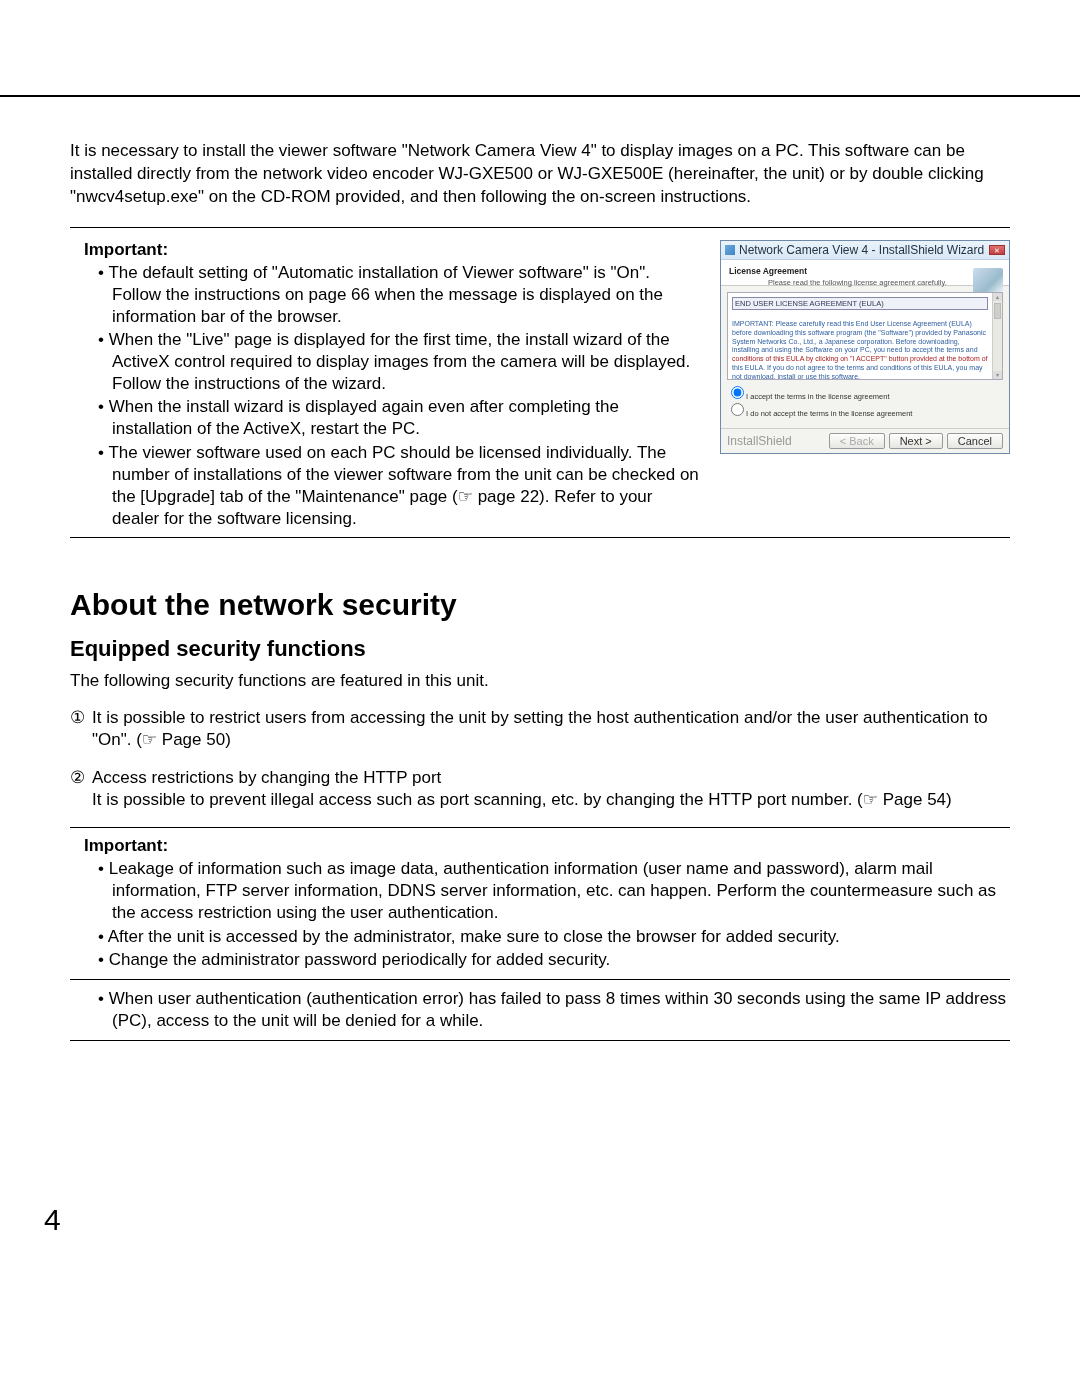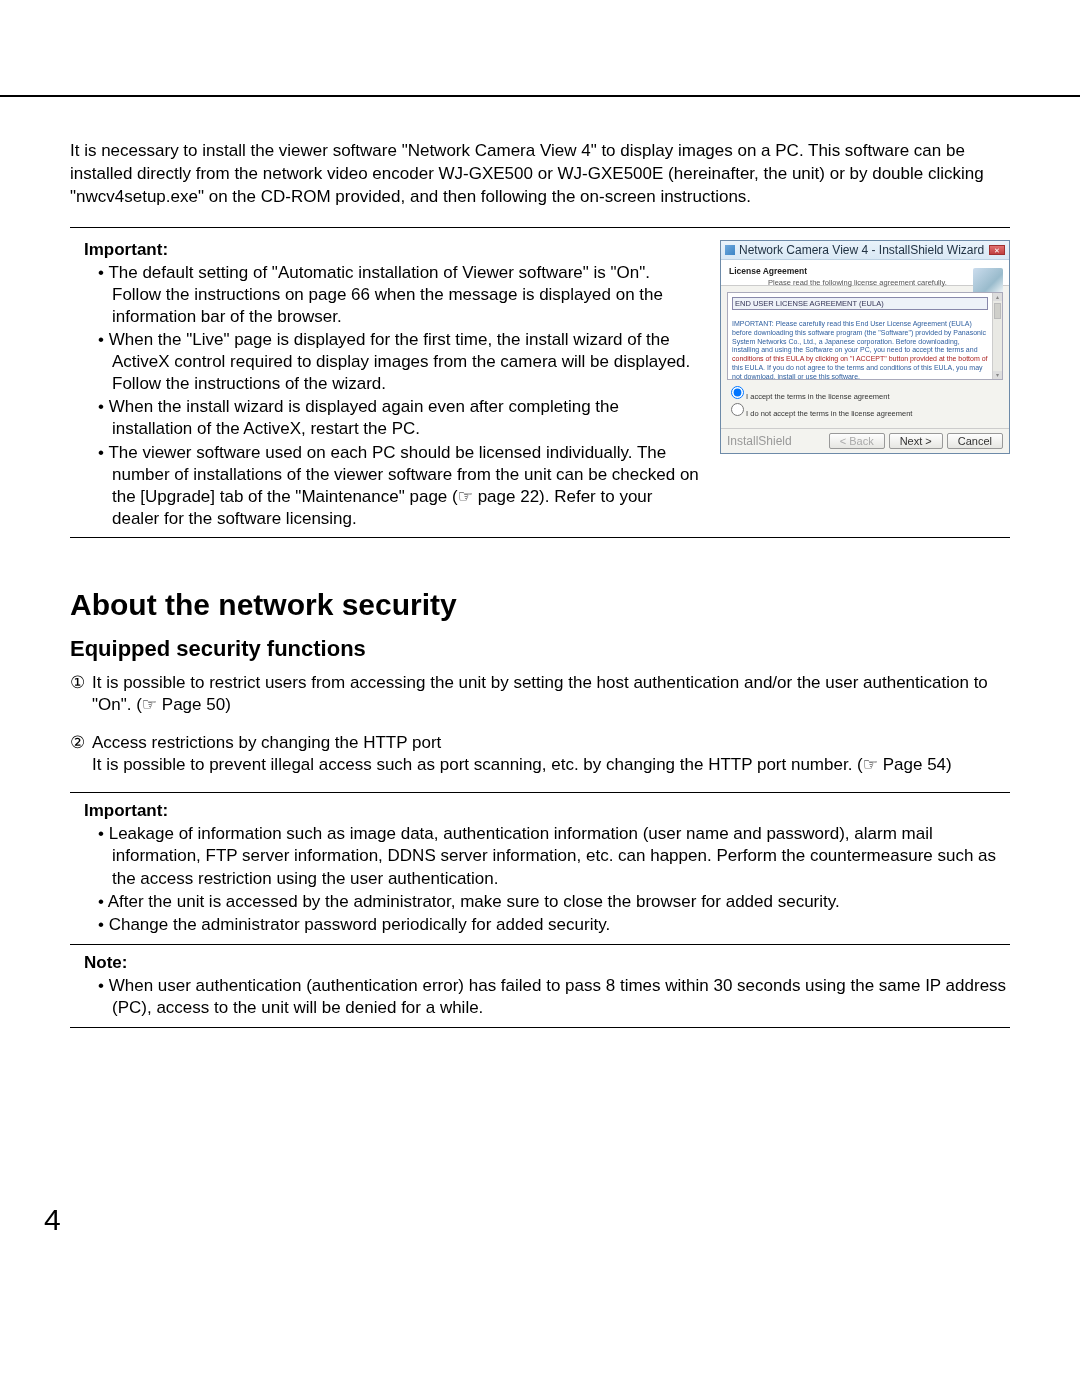--- a/index.html
+++ b/index.html
@@ -296,20 +296,21 @@
           <span class="wiz-btn">Next &gt;</span>
           <span class="wiz-btn">Cancel</span>
         </div>
       </div>
     </div>
     <hr class="thin-rule" style="margin-top:6px;">
   </div>
 
   <h1>About the network security</h1>
   <h2>Equipped security functions</h2>
+  <p class="sub">The following security functions are featured in this unit.</p>
 
   <div class="numbered">
     <div class="num-item">
       <span class="circled">①</span>
       <div class="num-body">
         <span>It is possible to restrict users from accessing the unit by setting the host authentication and/or the user authentication to "On". (☞ Page 50)</span>
       </div>
     </div>
     <div class="num-item">
       <span class="circled">②</span>
@@ -321,21 +322,20 @@
   </div>
 
   <hr class="thin-rule">
   <div class="box-label">Important:</div>
   <ul class="bullets">
     <li>Leakage of information such as image data, authentication information (user name and password), alarm mail information, FTP server information, DDNS server information, etc. can happen. Perform the countermeasure such as the access restriction using the user authentication.</li>
     <li>After the unit is accessed by the administrator, make sure to close the browser for added security.</li>
     <li>Change the administrator password periodically for added security.</li>
   </ul>
   <hr class="thin-rule">
-  <div class="box-label">Note:</div>
   <ul class="bullets">
     <li>When user authentication (authentication error) has failed to pass 8 times within 30 seconds using the same IP address (PC), access to the unit will be denied for a while.</li>
   </ul>
   <hr class="thin-rule">
 
 </div>
 
 <div class="page-num">4</div>
 
 </body></html>

